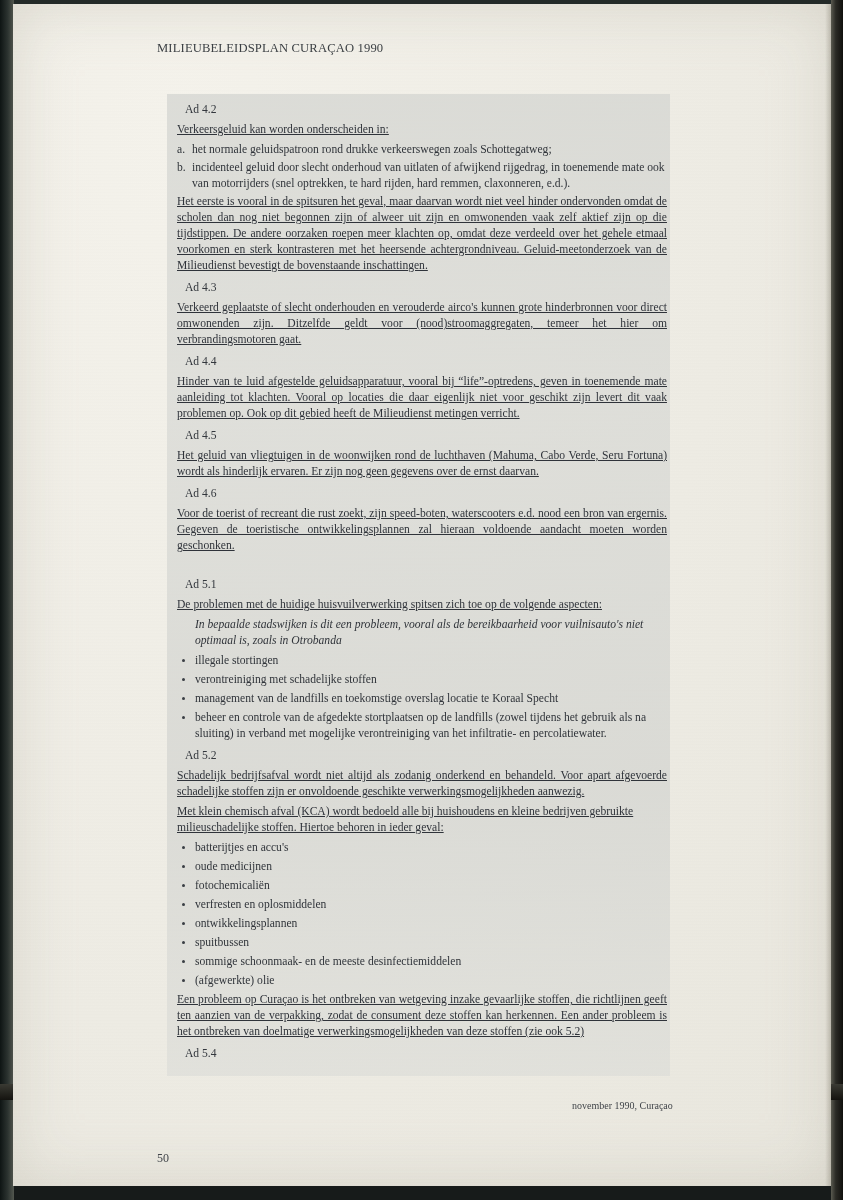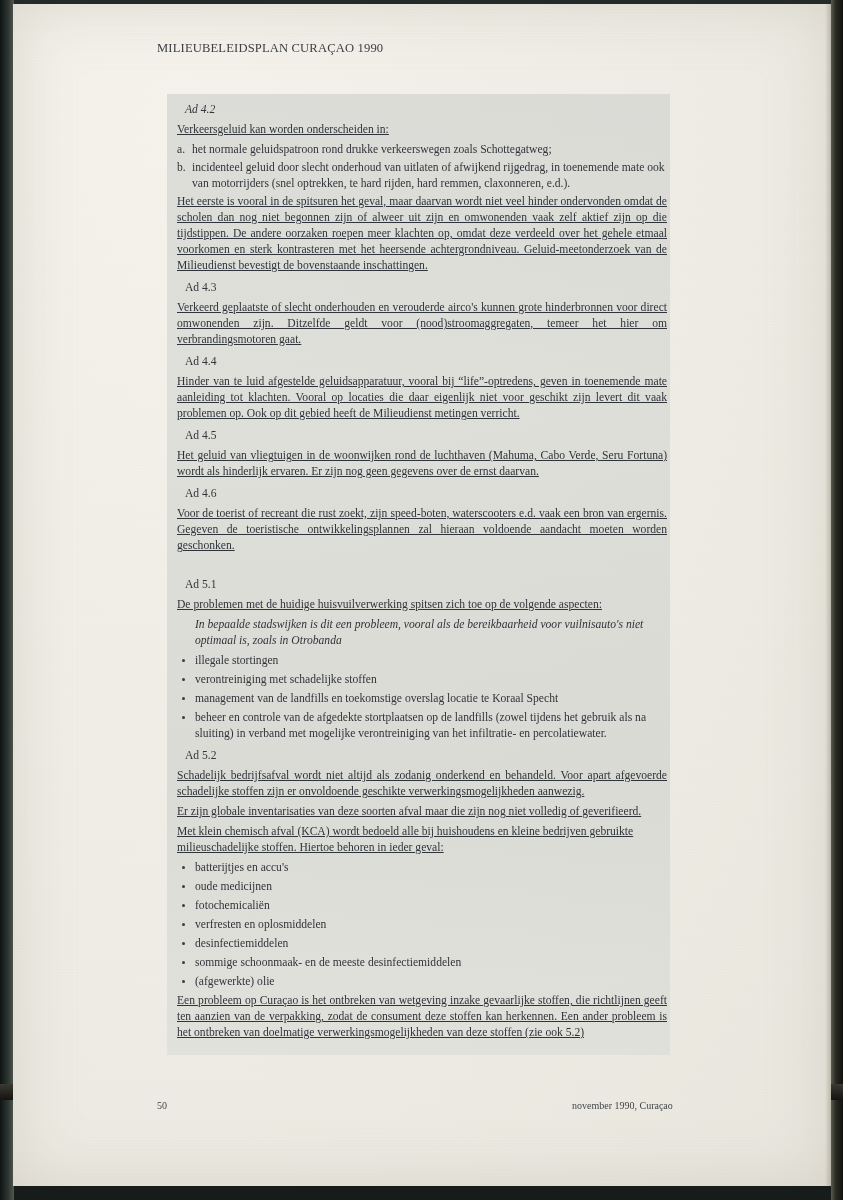--- a/index.html
+++ b/index.html
@@ -100,21 +100,21 @@
     line-height: 16.0px;
   }
 
   .tb-inner { width: 490px; }
 
   .head {
     margin: 6px 0 4px 8px;
     font-size: 11.6px;
     color: #33373d;
   }
-  .head.first { margin-top: 0px; font-style: italic; }
+  .head.first { margin-top: 0px; }
 
   p.body {
     margin: 0 0 4px 0;
     text-align: justify;
     text-justify: inter-word;
     color: #2f333a;
     text-decoration: underline;
   }
   p.body.nojust { text-align: left; }
 
@@ -159,22 +159,22 @@
     text-align: left;
     font-style: italic;
   }
 
   .gap { height: 13px; }
 
   
   .folio {
     position: absolute;
     left: 157px;
-    top: 1100px;
-    font-size: 10px;
+    top: 1151px;
+    font-size: 12px;
     color: #41454a;
   }
   .colophon {
     position: absolute;
     left: 572px;
     top: 1100px;
     font-size: 10px;
     color: #41454a;
     white-space: nowrap;
   }
@@ -212,50 +212,51 @@
       <div class="head">Ad 4.3</div>
       <p class="body">Verkeerd geplaatste of slecht onderhouden en verouderde airco's kunnen grote hinderbronnen voor direct omwonenden zijn. Ditzelfde geldt voor (nood)stroomaggregaten, temeer het hier om verbrandingsmotoren gaat.</p>
 
       <div class="head">Ad 4.4</div>
       <p class="body">Hinder van te luid afgestelde geluidsapparatuur, vooral bij “life”-optredens, geven in toenemende mate aanleiding tot klachten. Vooral op locaties die daar eigenlijk niet voor geschikt zijn levert dit vaak problemen op. Ook op dit gebied heeft de Milieudienst metingen verricht.</p>
 
       <div class="head">Ad 4.5</div>
       <p class="body">Het geluid van vliegtuigen in de woonwijken rond de luchthaven (Mahuma, Cabo Verde, Seru Fortuna) wordt als hinderlijk ervaren. Er zijn nog geen gegevens over de ernst daarvan.</p>
 
       <div class="head">Ad 4.6</div>
-      <p class="body">Voor de toerist of recreant die rust zoekt, zijn speed-boten, waterscooters e.d. vaak een bron van ergernis. Gegeven de toeristische ontwikkelingsplannen zal hieraan voldoende aandacht moeten worden geschonken.</p>
+      <p class="body">Voor de toerist of recreant die rust zoekt, zijn speed-boten, waterscooters e.d. nood een bron van ergernis. Gegeven de toeristische ontwikkelingsplannen zal hieraan voldoende aandacht moeten worden geschonken.</p>
 
       <div class="gap"></div>
 
       <div class="head">Ad 5.1</div>
       <p class="body nojust">De problemen met de huidige huisvuilverwerking spitsen zich toe op de volgende aspecten:</p>
       <p class="sub-note">In bepaalde stadswijken is dit een probleem, vooral als de bereikbaarheid voor vuilnisauto's niet optimaal is, zoals in Otrobanda</p>
       <ul class="blist">
         <li>illegale stortingen</li>
         <li>verontreiniging met schadelijke stoffen</li>
         <li>management van de landfills en toekomstige overslag locatie te Koraal Specht</li>
         <li>beheer en controle van de afgedekte stortplaatsen op de landfills (zowel tijdens het gebruik als na sluiting) in verband met mogelijke verontreiniging van het infiltratie- en percolatiewater.</li>
       </ul>
 
       <div class="head">Ad 5.2</div>
       <p class="body">Schadelijk bedrijfsafval wordt niet altijd als zodanig onderkend en behandeld. Voor apart afgevoerde schadelijke stoffen zijn er onvoldoende geschikte verwerkingsmogelijkheden aanwezig.</p>
-      <p class="body nojust">Er zijn globale inventarisaties van deze soorten afval maar die zijn nog niet volledig of geverifieerd.</p>
 
       <p class="body nojust">Met klein chemisch afval (KCA) wordt bedoeld alle bij huishoudens en kleine bedrijven gebruikte milieuschadelijke stoffen. Hiertoe behoren in ieder geval:</p>
       <ul class="blist">
         <li>batterijtjes en accu's</li>
         <li>oude medicijnen</li>
         <li>fotochemicaliën</li>
         <li>verfresten en oplosmiddelen</li>
-        <li>desinfectiemiddelen</li>
+        <li>ontwikkelingsplannen</li>
+        <li>spuitbussen</li>
         <li>sommige schoonmaak- en de meeste desinfectiemiddelen</li>
         <li>(afgewerkte) olie</li>
       </ul>
       <p class="body">Een probleem op Curaçao is het ontbreken van wetgeving inzake gevaarlijke stoffen, die richtlijnen geeft ten aanzien van de verpakking, zodat de consument deze stoffen kan herkennen. Een ander probleem is het ontbreken van doelmatige verwerkingsmogelijkheden van deze stoffen (zie ook 5.2)</p>
 
+      <div class="head">Ad 5.4</div>
 
     </div>
   </div>
 
   <div class="folio">50</div>
   <div class="colophon">november 1990, Curaçao</div>
 
 </div>
 
 </body></html>

